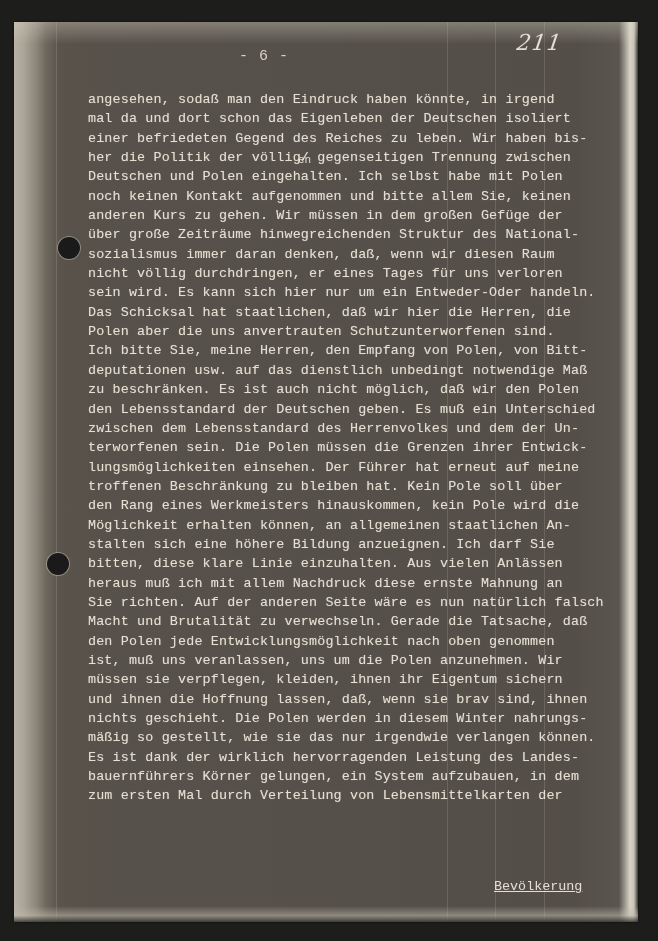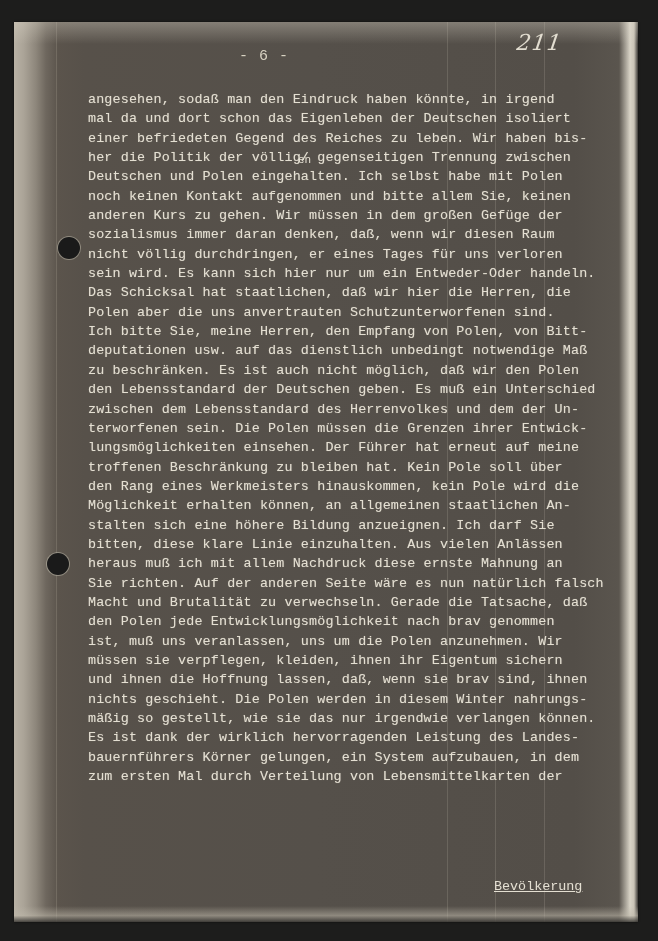--- a/index.html
+++ b/index.html
@@ -130,41 +130,42 @@
     <div class="interline">en</div>
 
     <div class="body-text">
       <span class="line">angesehen, sodaß man den Eindruck haben könnte, in irgend</span>
       <span class="line">mal da und dort schon das Eigenleben der Deutschen isoliert</span>
       <span class="line">einer befriedeten Gegend des Reiches zu leben. Wir haben bis-</span>
       <span class="line">her die Politik der völlig/ gegenseitigen Trennung zwischen</span>
       <span class="line">Deutschen und Polen eingehalten. Ich selbst habe mit Polen</span>
       <span class="line">noch keinen Kontakt aufgenommen und bitte allem Sie, keinen</span>
       <span class="line">anderen Kurs zu gehen. Wir müssen in dem großen Gefüge der</span>
+      <span class="line">über große Zeiträume hinwegreichenden Struktur des National-</span>
       <span class="line">sozialismus immer daran denken, daß, wenn wir diesen Raum</span>
       <span class="line">nicht völlig durchdringen, er eines Tages für uns verloren</span>
       <span class="line">sein wird. Es kann sich hier nur um ein Entweder-Oder handeln.</span>
       <span class="line">Das Schicksal hat staatlichen, daß wir hier die Herren, die</span>
       <span class="line">Polen aber die uns anvertrauten Schutzunterworfenen sind.</span>
       <span class="line">Ich bitte Sie, meine Herren, den Empfang von Polen, von Bitt-</span>
       <span class="line">deputationen usw. auf das dienstlich unbedingt notwendige Maß</span>
       <span class="line">zu beschränken. Es ist auch nicht möglich, daß wir den Polen</span>
       <span class="line">den Lebensstandard der Deutschen geben. Es muß ein Unterschied</span>
       <span class="line">zwischen dem Lebensstandard des Herrenvolkes und dem der Un-</span>
       <span class="line">terworfenen sein. Die Polen müssen die Grenzen ihrer Entwick-</span>
       <span class="line">lungsmöglichkeiten einsehen. Der Führer hat erneut auf meine</span>
       <span class="line">troffenen Beschränkung zu bleiben hat. Kein Pole soll über</span>
       <span class="line">den Rang eines Werkmeisters hinauskommen, kein Pole wird die</span>
       <span class="line">Möglichkeit erhalten können, an allgemeinen staatlichen An-</span>
       <span class="line">stalten sich eine höhere Bildung anzueignen. Ich darf Sie</span>
       <span class="line">bitten, diese klare Linie einzuhalten. Aus vielen Anlässen</span>
       <span class="line">heraus muß ich mit allem Nachdruck diese ernste Mahnung an</span>
       <span class="line">Sie richten. Auf der anderen Seite wäre es nun natürlich falsch</span>
       <span class="line">Macht und Brutalität zu verwechseln. Gerade die Tatsache, daß</span>
-      <span class="line">den Polen jede Entwicklungsmöglichkeit nach brav genommen</span>
+      <span class="line">den Polen jede Entwicklungsmöglichkeit nach oben genommen</span>
       <span class="line">ist, muß uns veranlassen, uns um die Polen anzunehmen. Wir</span>
       <span class="line">müssen sie verpflegen, kleiden, ihnen ihr Eigentum sichern</span>
       <span class="line">und ihnen die Hoffnung lassen, daß, wenn sie brav sind, ihnen</span>
       <span class="line">nichts geschieht. Die Polen werden in diesem Winter nahrungs-</span>
       <span class="line">mäßig so gestellt, wie sie das nur irgendwie verlangen können.</span>
       <span class="line">Es ist dank der wirklich hervorragenden Leistung des Landes-</span>
       <span class="line">bauernführers Körner gelungen, ein System aufzubauen, in dem</span>
       <span class="line">zum ersten Mal durch Verteilung von Lebensmittelkarten der</span>
     </div>
 

